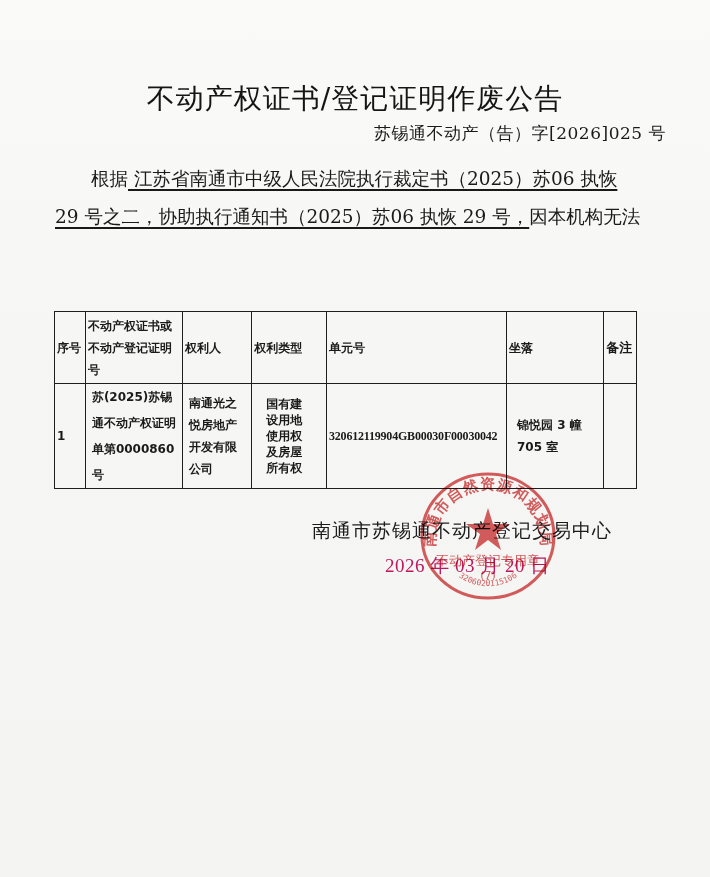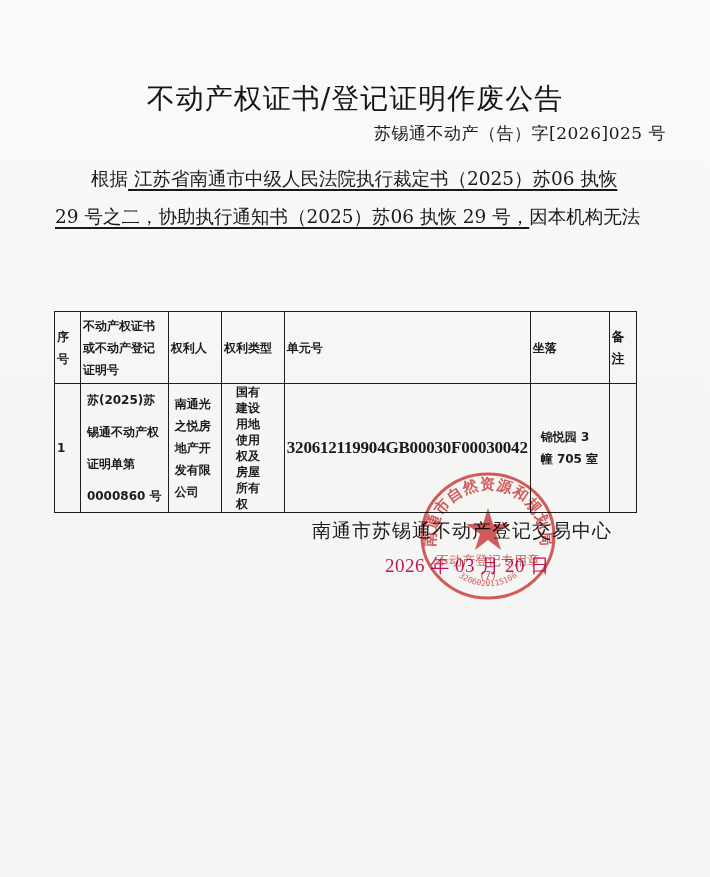--- a/index.html
+++ b/index.html
@@ -76,21 +76,21 @@
     .col-seq { width: 28px; }
     .col-cert { width: 96px; }
     .col-holder { width: 71px; }
     .col-type { width: 75px; }
     .col-unit { width: 176px; }
     .col-loc { width: 100px; }
     .col-note { width: 30px; }
     th.th-note { font-size: 13px; vertical-align: top; padding-top: 12px; }
     th.th-loc { vertical-align: top; padding-top: 12px; }
     th.th-unit { vertical-align: top; padding-top: 12px; }
-    td.unit-number { font-family: "Liberation Serif", serif; font-size: 17px; letter-spacing: -0.2px; }
+    td.unit-number { font-family: "Liberation Serif", serif; font-size: 12px; letter-spacing: -0.2px; }
     td.cell-location { line-height: 28px; }
     .issuer {
       position: absolute;
       left: 312px;
       top: 518px;
       font-family: "DejaVu Sans", "Liberation Sans", sans-serif;
       font-size: 19px;
       color: #1a1a1a;
       letter-spacing: 1px;
       z-index: 1;
@@ -142,21 +142,21 @@
         <th class="col-holder">权利人</th>
         <th class="col-type">权利类型</th>
         <th class="col-unit th-unit">单元号</th>
         <th class="col-loc th-loc">坐落</th>
         <th class="col-note th-note">备注</th>
       </tr>
     </thead>
     <tbody>
       <tr>
         <td>1</td>
-        <td style="line-height:32px;padding:0 6px;">苏(2025)苏锡通不动产权证明单第0000860 号</td>
+        <td style="line-height:26px;padding:0 6px;">苏(2025)苏锡通不动产权证明单第0000860 号</td>
         <td style="padding:0 6px;">南通光之悦房地产开发有限公司</td>
         <td style="line-height:16px;padding:0 14px;">国有建设用地使用权及房屋所有权</td>
         <td class="unit-number">320612119904GB00030F00030042</td>
         <td class="cell-location" style="padding:0 10px;">锦悦园 3 幢 705 室</td>
         <td></td>
       </tr>
     </tbody>
   </table>
 
   <div class="issuer">南通市苏锡通不动产登记交易中心</div>

